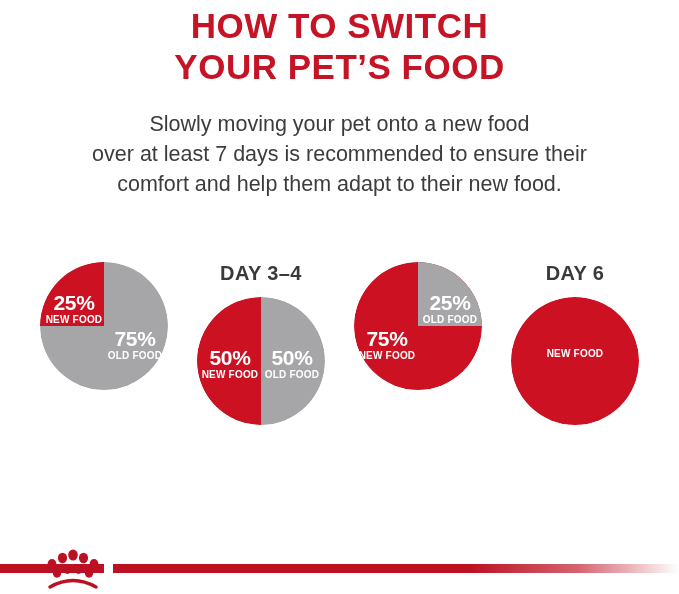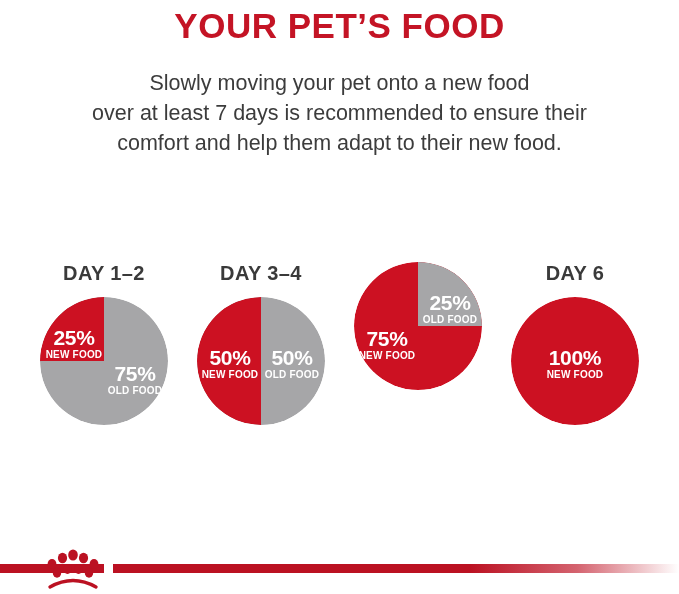--- a/index.html
+++ b/index.html
@@ -135,33 +135,33 @@
     left: 40px;
     top: 2px;
     width: 66px;
     height: 46px;
   }
 </style>
 </head>
 <body>
 
 <div class="title-block">
+  <div class="title-line">HOW TO SWITCH</div>
   <div class="title-line">YOUR PET’S FOOD</div>
 </div>
 
 <div class="intro">
   <span class="intro-line">Slowly moving your pet onto a new food</span>
   <span class="intro-line">over at least 7 days is recommended to ensure their</span>
   <span class="intro-line">comfort and help them adapt to their new food.</span>
 </div>
 
 <div class="pies">
 
   <div class="pie-cell">
-    <div class="day-label">DAY 1–2</div>
     <div class="pie">
       <svg viewBox="0 0 128 128">
         <circle cx="64" cy="64" r="64" fill="#a6a6a8"></circle>
         <path d="M64 64 L64 0 A64 64 0 0 0 0 64 Z" fill="#cc1122"></path>
       </svg>
       <div class="slice-label lbl-p1-new">
         <span class="slice-pct">25%</span>
         <span class="slice-name">NEW FOOD</span>
       </div>
       <div class="slice-label lbl-p1-old">
@@ -206,21 +206,20 @@
     </div>
   </div>
 
   <div class="pie-cell">
     <div class="day-label">DAY 6</div>
     <div class="pie">
       <svg viewBox="0 0 128 128">
         <circle cx="64" cy="64" r="64" fill="#cc1122"></circle>
       </svg>
       <div class="slice-label lbl-p4-new">
-        <span class="slice-pct">100%</span>
         <span class="slice-name">NEW FOOD</span>
       </div>
     </div>
   </div>
 
 </div>
 
 <div class="footer">
   <div class="band-left"></div>
   <div class="band-right"></div>

